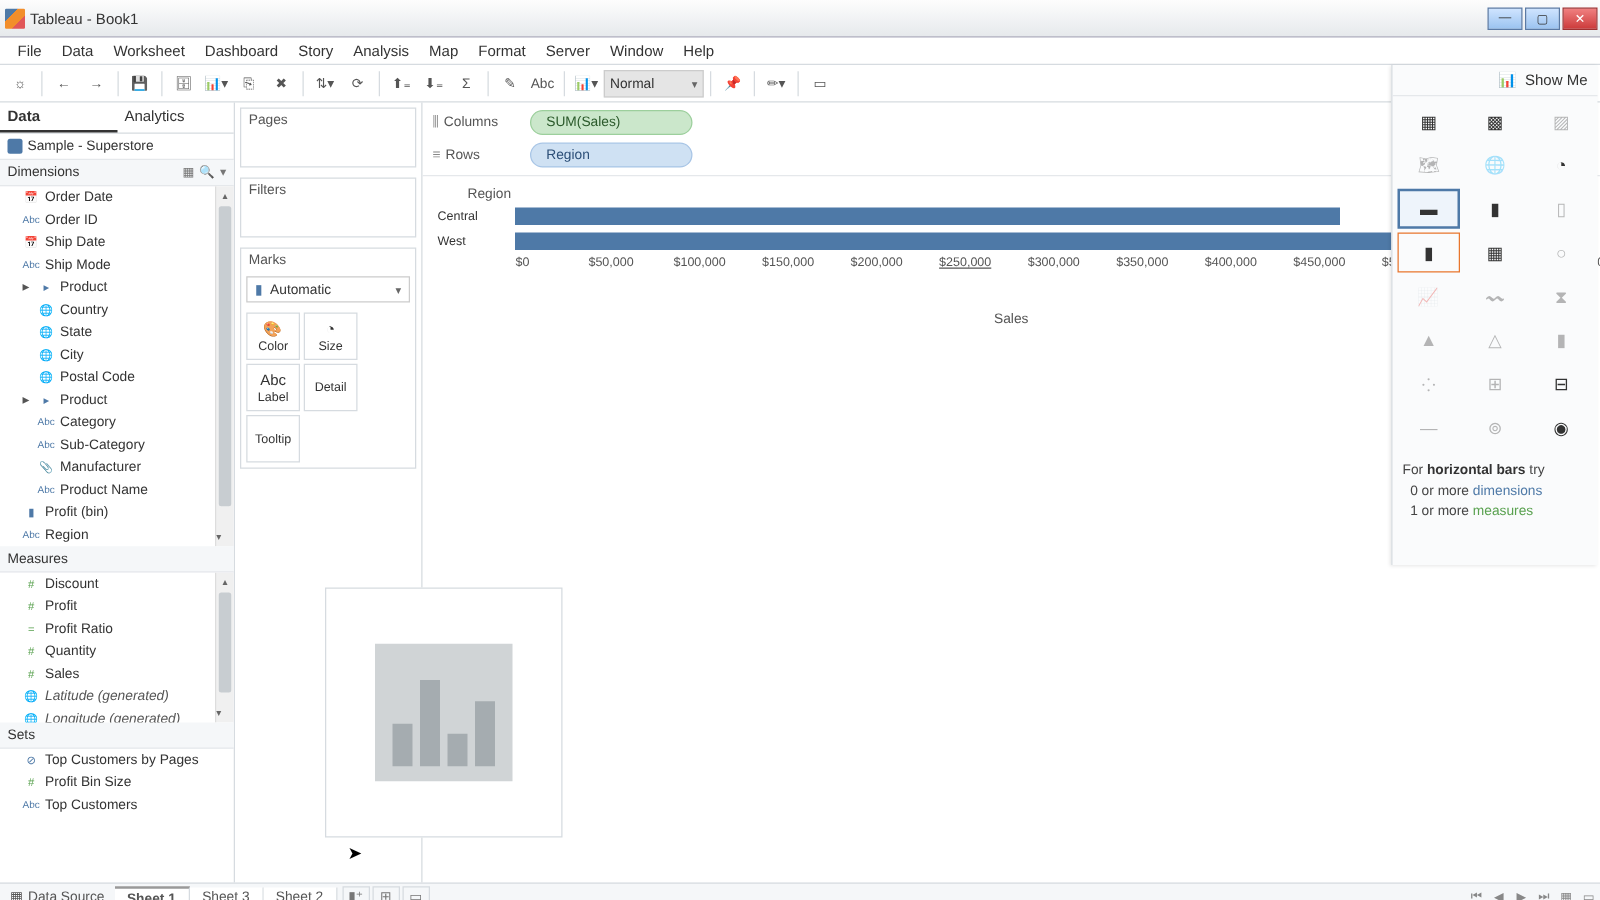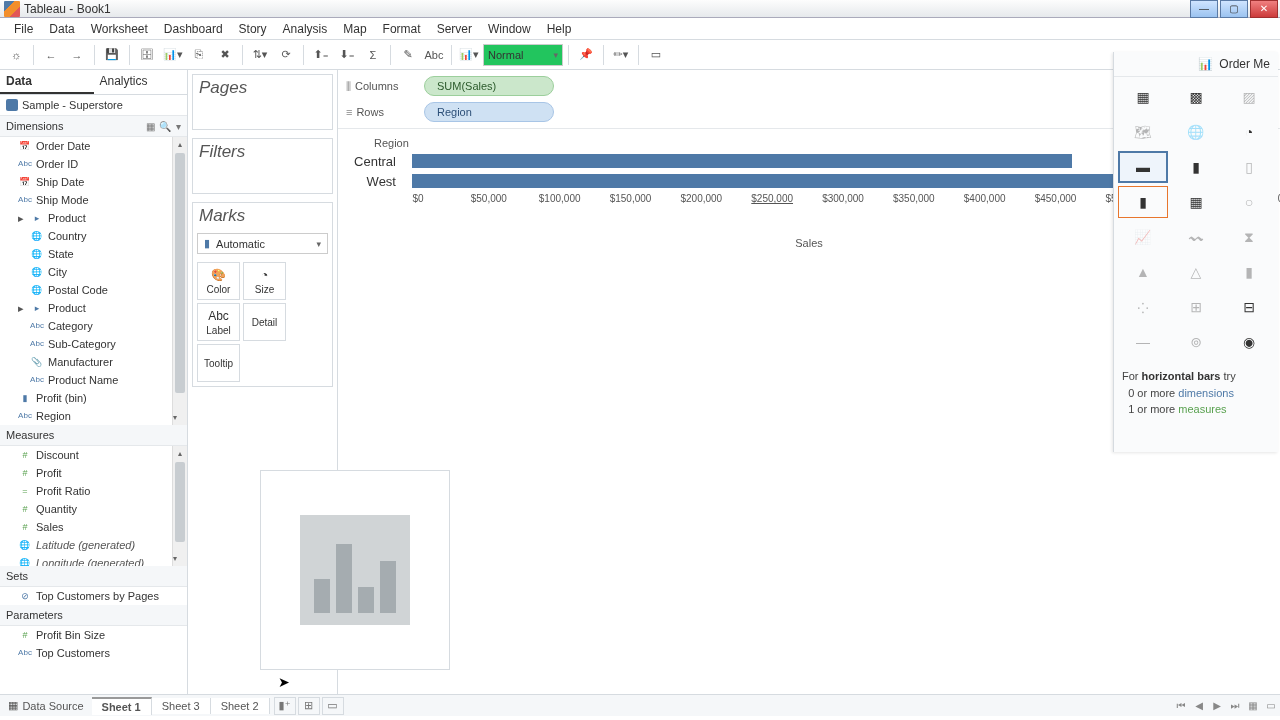--- a/index.html
+++ b/index.html
@@ -1,36 +1,36 @@
 <!DOCTYPE html>
 <html><head>
 <meta charset="utf-8">
 <style>
   * { box-sizing: border-box; margin: 0; padding: 0; font-family: 'Segoe UI', Tahoma, sans-serif; }
   body { width: 1280px; height: 720px; overflow: hidden; background: #fff; font-size: 11px; color: #333; }
 
   
-  .titlebar { height: 18px; background: linear-gradient(to bottom, #fdfdfd, #e6e9ec); display: flex; align-items: center; border-bottom: 1px solid #aab; }
+  .titlebar { height: 30px; background: linear-gradient(to bottom, #fdfdfd, #e6e9ec); display: flex; align-items: center; border-bottom: 1px solid #aab; }
   .titlebar .logo { width: 16px; height: 16px; margin: 0 4px; background: linear-gradient(135deg, #4e79a7 0 33%, #f28e2b 33% 66%, #e15759 66%); border-radius: 1px; }
   .titlebar .title { font-size: 12px; color: #333; }
   .titlebar .spacer { flex: 1; }
   .winbtn { width: 28px; height: 18px; margin-right: 2px; border: 1px solid #5a7aa5; display: flex; align-items: center; justify-content: center; font-size: 10px; }
   .winbtn.min { background: linear-gradient(to bottom,#cfe4ff,#9bc3f0); }
   .winbtn.max { background: linear-gradient(to bottom,#cfe4ff,#9bc3f0); }
   .winbtn.close { background: linear-gradient(to bottom,#f08080,#cc3b3b); color:#fff; border-color:#a03030;}
 
   
   .menubar { height: 22px; display: flex; align-items: center; padding: 0 6px; border-bottom: 1px solid #d6dbe0; }
   .menubar span { padding: 2px 8px; font-size: 12px; }
 
   
   .toolbar { height: 30px; display: flex; align-items: center; padding: 0 4px; border-bottom: 1px solid #d6dbe0; gap: 2px; }
   .tb-btn { width: 24px; height: 24px; display: flex; align-items: center; justify-content: center; color: #555; border-radius: 2px; }
   .tb-sep { width: 1px; height: 20px; background: #d6dbe0; margin: 0 3px; }
-  .tb-select { height: 22px; font-size: 11px; border: 1px solid #ccc; padding: 0 4px; background: #22c55e; display:flex; align-items:center; gap:30px;}
+  .tb-select { height: 22px; font-size: 11px; border: 1px solid #ccc; padding: 0 4px; background: #e5e5e5; display:flex; align-items:center; gap:30px;}
   .tb-select::after{content:"▾"; font-size:9px; color:#666;}
 
   .main { display: flex; height: 624px; }
 
   
   .datapane { width: 188px; border-right: 1px solid #d6dbe0; display: flex; flex-direction: column; }
   .dp-tabs { display: flex; border-bottom: 1px solid #d6dbe0; }
   .dp-tab { flex: 1; padding: 4px 6px; text-align: left; font-size: 12px; }
   .dp-tab.active { font-weight: bold; border-bottom: 2px solid #333; }
   .dp-source { padding: 4px 6px; display: flex; align-items: center; gap: 4px; border-bottom: 1px solid #e5e8eb; }
@@ -47,42 +47,42 @@
   .dp-item.italic span:last-child{font-style:italic; color:#555;}
   .dim-scroll{height:288px; overflow:hidden; position:relative;}
   .meas-scroll{height:120px; overflow:hidden;}
   .scroll-v{position:absolute; right:0; top:0; bottom:0; width:15px; background:#f0f0f0; border-left:1px solid #ddd;}
   .scroll-v .up,.scroll-v .down{height:15px; display:flex; align-items:center; justify-content:center; font-size:8px; color:#666;}
   .scroll-v .thumb{position:absolute; left:2px; right:2px; background:#c8cdd1; border-radius:2px;}
 
   
   .shelfpane { width: 150px; border-right: 1px solid #d6dbe0; display: flex; flex-direction: column; }
   .card { border: 1px solid #d6dbe0; margin: 4px; background: #fff; }
-  .card-title { padding: 3px 6px; font-size: 17px; color: #555; font-style: italic; }
+  .card-title { padding: 3px 6px; font-size: 11px; color: #555; }
   .card-body { min-height: 28px; padding: 4px; }
   .marks-select { display:flex; align-items:center; gap:6px; border:1px solid #ccc; padding:3px 6px; margin:4px; position:relative;}
   .marks-select::after{content:"▾"; position:absolute; right:6px; font-size:9px; color:#666;}
   .mark-btns { display: flex; flex-wrap: wrap; gap: 3px; padding: 4px; }
   .mark-btn { width: 43px; height: 38px; border: 1px solid #d6dbe0; display: flex; flex-direction: column; align-items: center; justify-content: center; font-size: 10px; gap: 2px; }
   .mark-btn .i{font-size:12px;}
 
   
   .viewpane { flex: 1; display: flex; flex-direction: column; position: relative; }
   .shelf-rows { padding: 6px 8px; display: flex; flex-direction: column; gap: 6px; border-bottom:1px solid #e5e8eb;}
   .shelf-row { display: flex; align-items: center; gap: 8px; }
   .shelf-label { display: flex; align-items: center; gap: 4px; font-size: 11px; color: #555; width: 70px; }
   .shelf-label .ic{color:#888;}
   .pill { padding: 3px 12px; border-radius: 10px; font-size: 11px; border: 1px solid; min-width:130px;}
   .pill.green { background: #cbe7cb; border-color: #9ccf9c; color: #2b5a2b; }
   .pill.blue { background: #cfe1f3; border-color: #a8c5e6; color: #2c4f78; }
 
   .chart-area { flex: 1; padding: 8px 12px; position: relative; }
   .chart-title { font-size: 11px; color: #555; margin-bottom: 2px; margin-left:24px;}
   .bar-row { display: flex; align-items: center; height: 20px; }
-  .bar-label { width: 62px; text-align: right; padding-right: 16px; font-size: 13px; color: #333; }
+  .bar-label { width: 62px; padding-right: 6px; font-size: 10px; color: #333; }
   .bar-track { flex: 1; height: 14px; position: relative; }
   .bar { position: absolute; left: 0; top: 0; height: 100%; background: #4e79a7; }
   .axis { margin-left: 68px; margin-top: 2px; height: 30px; position: relative; }
   .tick { position: absolute; top: 0; font-size: 10px; color: #555; transform: translateX(-50%); }
   .axis-label { text-align: center; font-size: 11px; color: #555; margin-top: 14px; }
 
   .thumb-card{position:absolute; left:260px; top:470px; width:190px; height:200px; border:1px solid #d6dbe0; background:#fff; display:flex; align-items:center; justify-content:center;}
   .thumb-inner{width:110px; height:110px; background:#d0d4d6; display:flex; align-items:flex-end; justify-content:center; gap:6px; padding:12px;}
   .thumb-inner div{width:16px; background:#a5acb0;}
   
@@ -305,23 +305,20 @@
         </div>
     </div>
     <div class="dp-section-title">
         <span>Sets</span>
       </div>
     <div class="dp-list" id="sets-list">
         <div class="dp-item" style="padding-left: 18px;">
           <span class="dicon ">⊘</span>
           <span>Top Customers by Pages</span>
         </div>
-      </div>
-    <div class="dp-section-title">
-        <span>Parameters</span>
       </div>
     <div class="dp-list" id="param-list">
         <div class="dp-item" style="padding-left: 18px;">
           <span class="dicon num">#</span>
           <span>Profit Bin Size</span>
         </div>
         <div class="dp-item" style="padding-left: 18px;">
           <span class="dicon abc">Abc</span>
           <span>Top Customers</span>
         </div>
@@ -415,21 +412,21 @@
           <div class="tick" style="left: 100%;">$600,000</div>
         </div>
       <div class="axis-label">Sales</div>
     </div>
   </div>
 </div>
 
 <div class="showme">
   <div class="showme-title">
     <span class="ic">📊</span>
-    <span>Order Me</span>
+    <span>Show Me</span>
   </div>
   <div class="showme-grid">
     <div class="sm-item">▦</div>
     <div class="sm-item">▩</div>
     <div class="sm-item dim">▨</div>
     <div class="sm-item dim">🗺</div>
     <div class="sm-item dim">🌐</div>
     <div class="sm-item">◔</div>
     <div class="sm-item active">▬</div>
     <div class="sm-item">▮</div>

